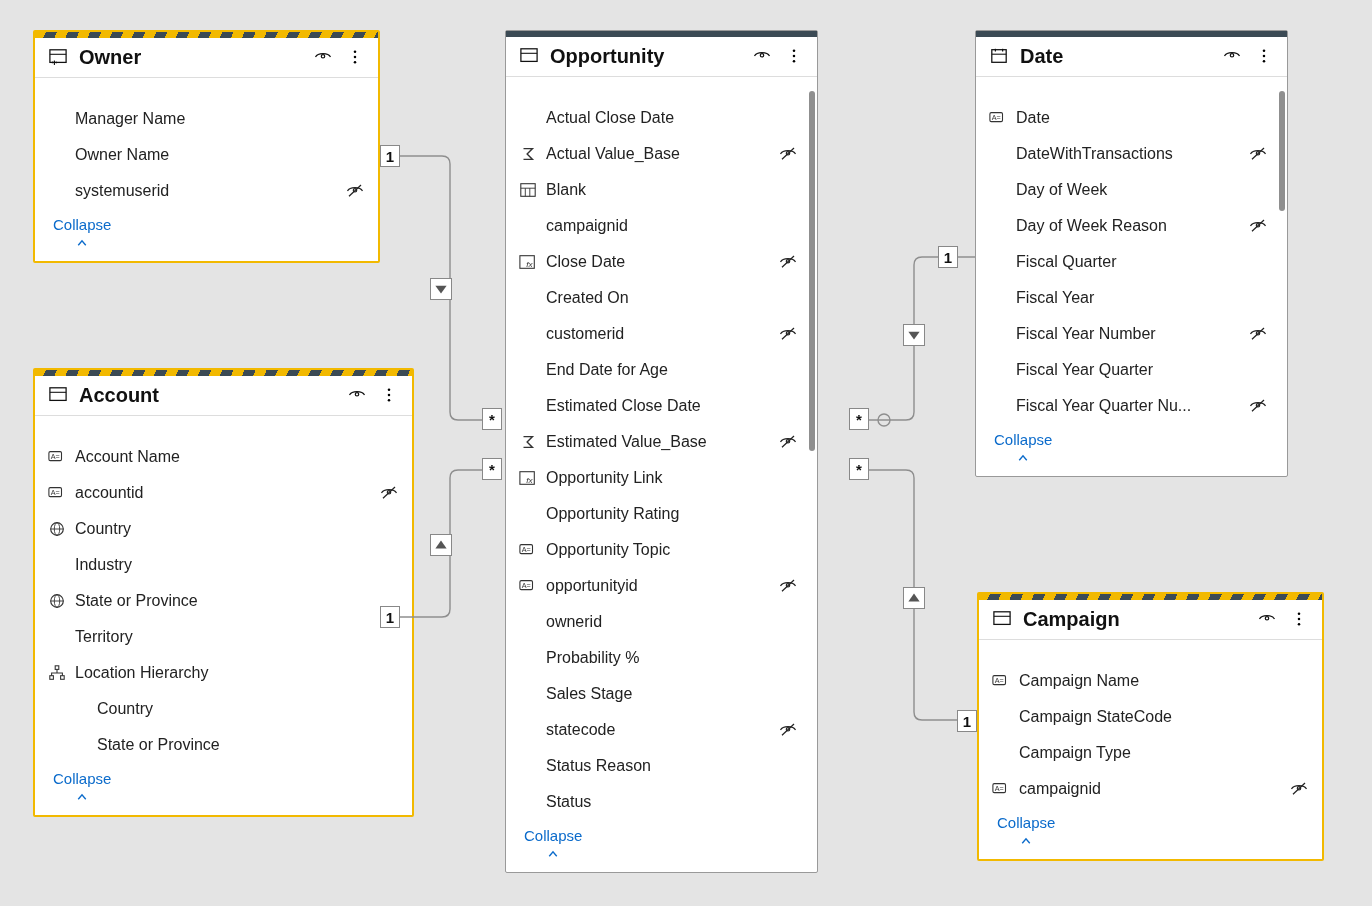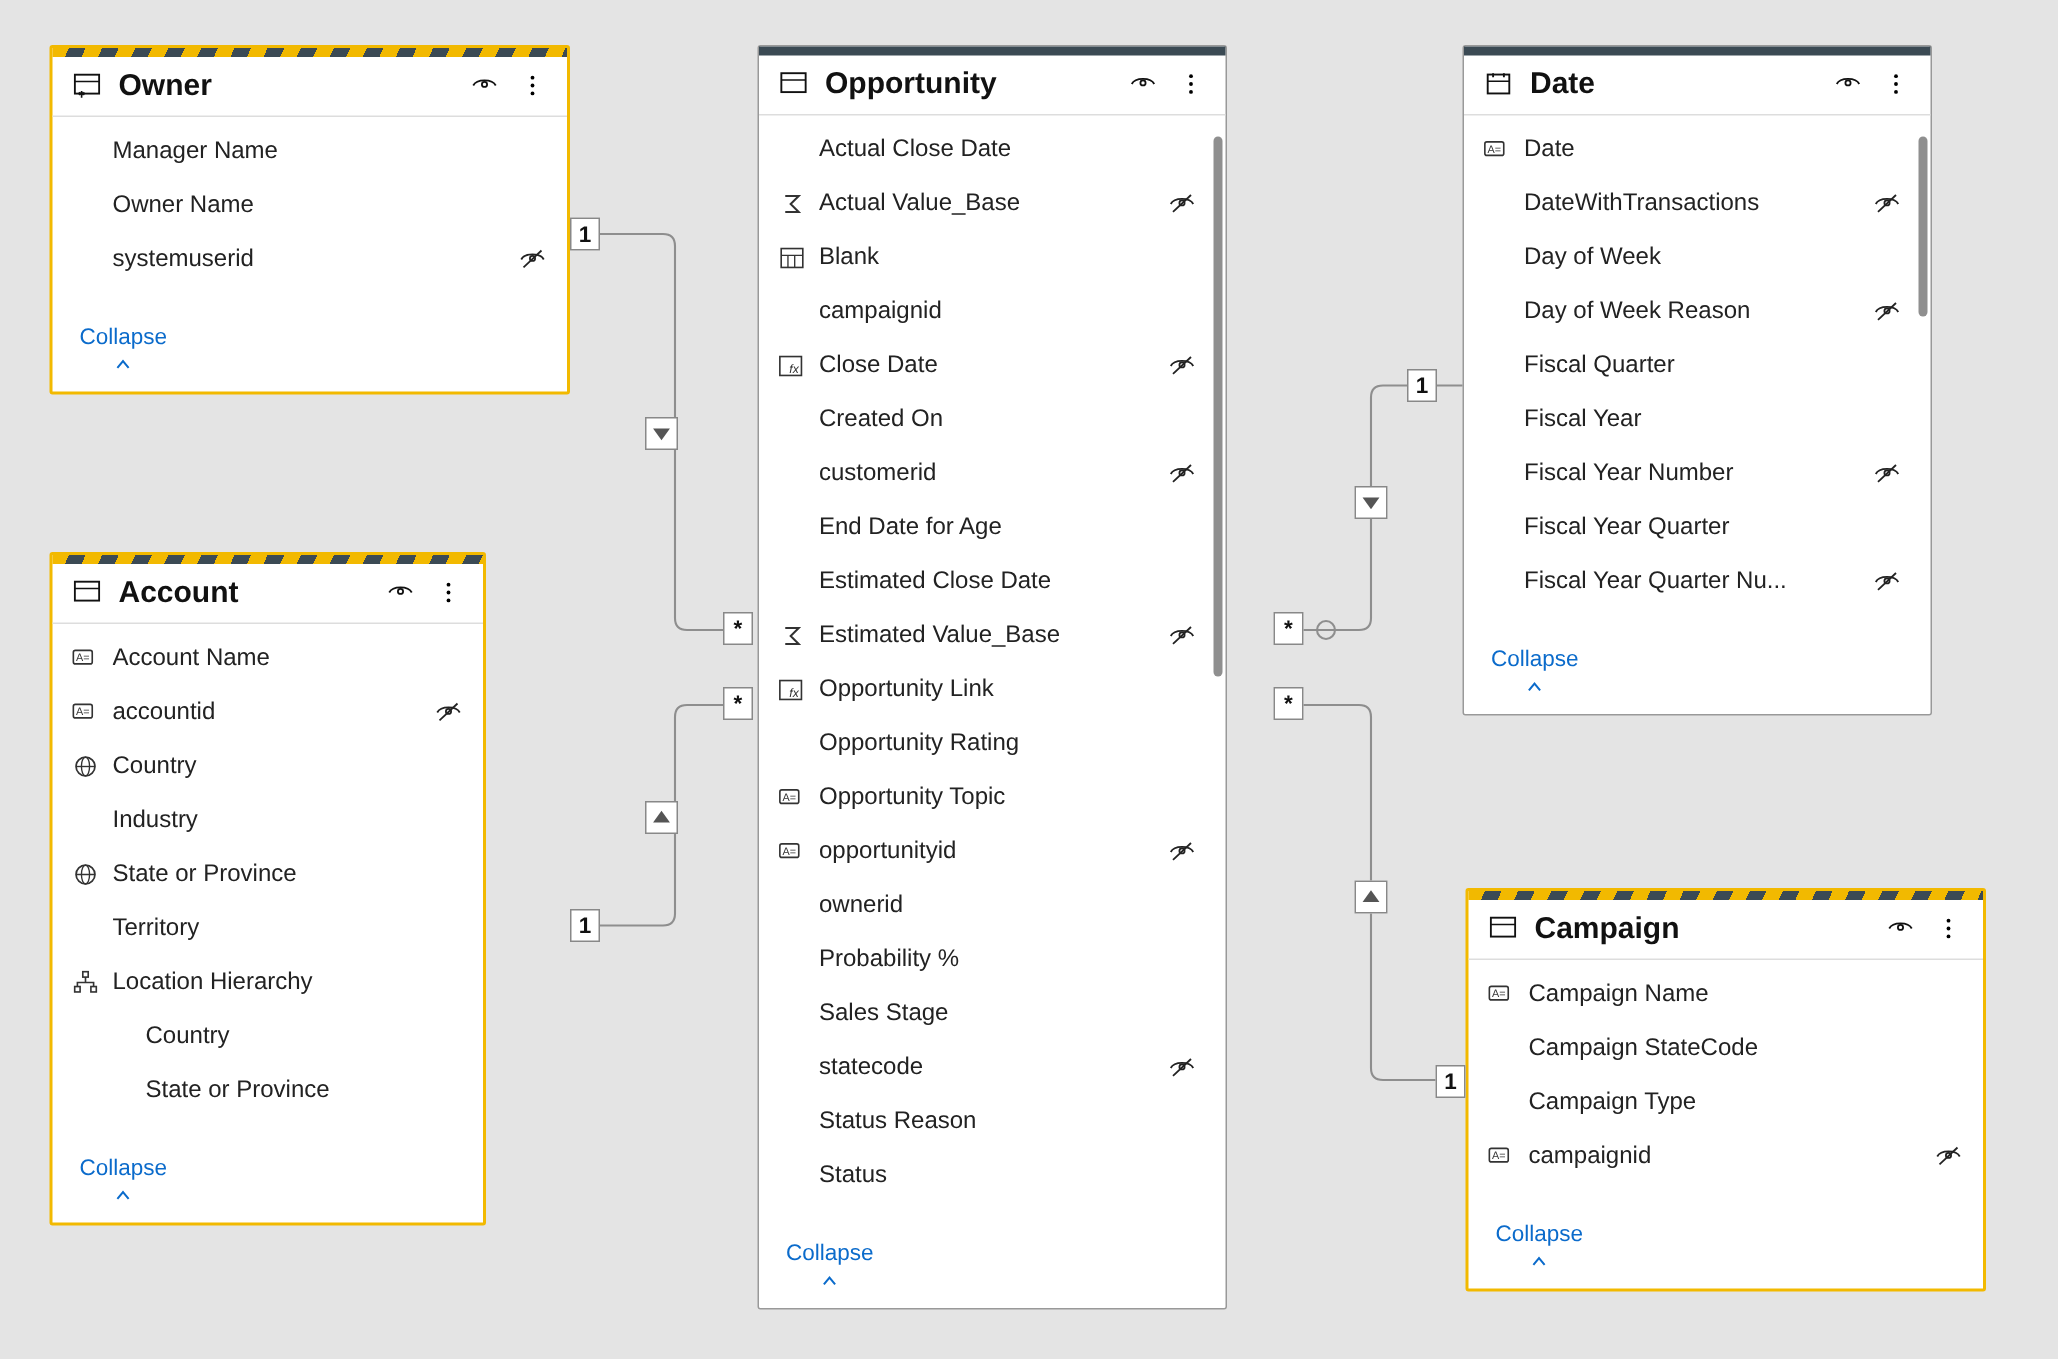--- a/index.html
+++ b/index.html
@@ -69,21 +69,21 @@
     color: #111;
   }
   .card-body {
     padding: 14px 12px 8px 12px;
     position: relative;
     overflow: hidden;
     flex: 1;
   }
   .field-row {
     display: flex;
-    align-items: flex-start;
+    align-items: flex-end;
     height: 36px;
     gap: 8px;
   }
   .field-indent {
     width: 14px;
   }
   .field-icon {
     width: 20px;
     min-width: 20px;
     display: flex;
@@ -287,21 +287,21 @@
     <div class="card-footer">
       <span class="collapse-link">
         <span>Collapse</span>
         <svg width="12" height="12" viewBox="0 0 16 16">
             <path d="M3 11 L8 5 L13 11" fill="none" stroke="#0b6bcb" stroke-width="1.8"></path>
           </svg>
       </span>
     </div>
   </div>
 
-  <div class="table-card selected" style="left:33px; top:368px; width:291px;">
+  <div class="table-card selected" style="left:33px; top:368px; width:381px;">
     <div class="card-top-stripe"></div>
     <div class="card-header">
       <span class="header-icon">
         <svg class="ic" viewBox="0 0 20 20">
             <rect x="1" y="2" width="18" height="14" fill="none" stroke="#111" stroke-width="1.4"></rect>
             <line x1="1" y1="7" x2="19" y2="7" stroke="#111" stroke-width="1.2"></line>
           </svg>
       </span>
       <span class="card-title">Account</span>
       <span class="header-btn">

